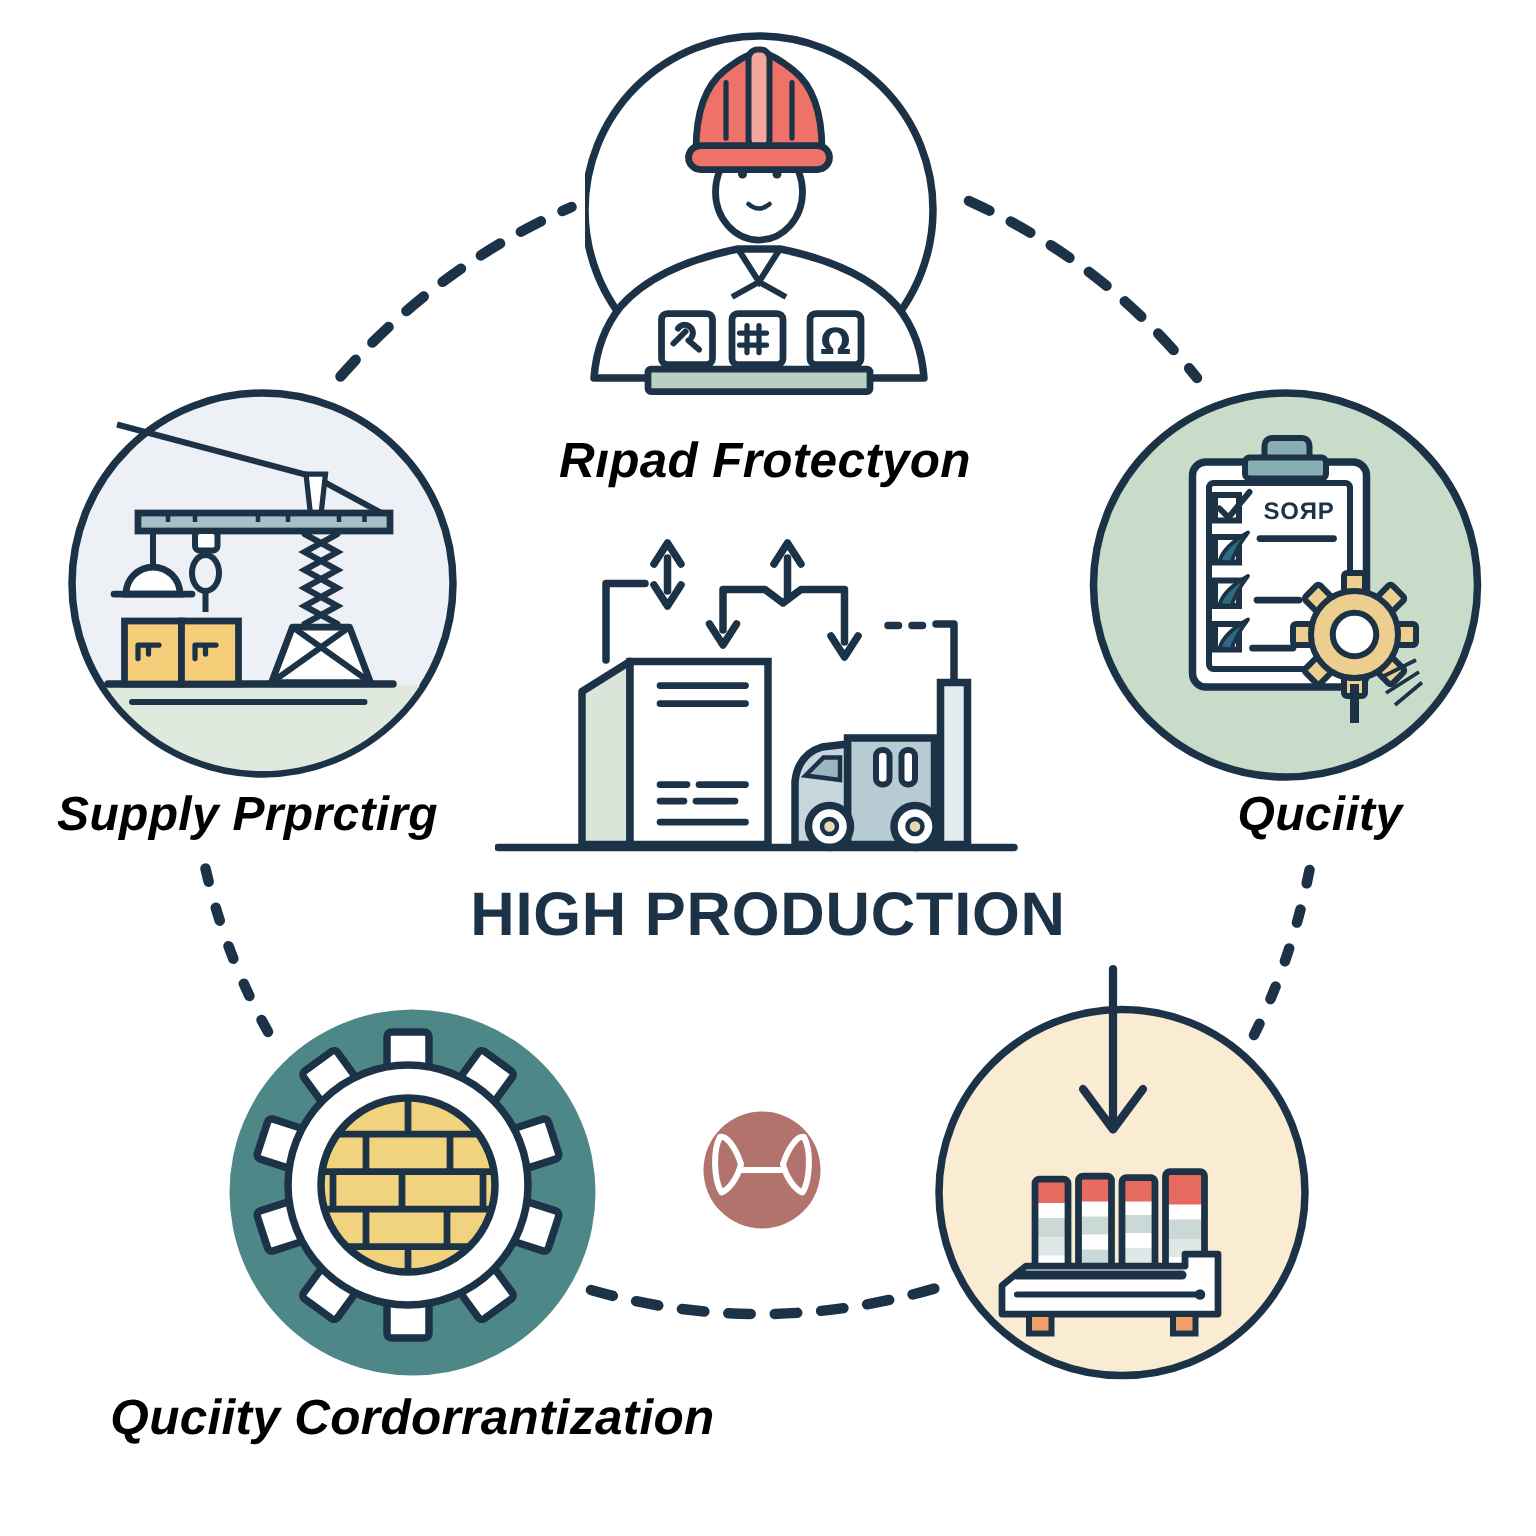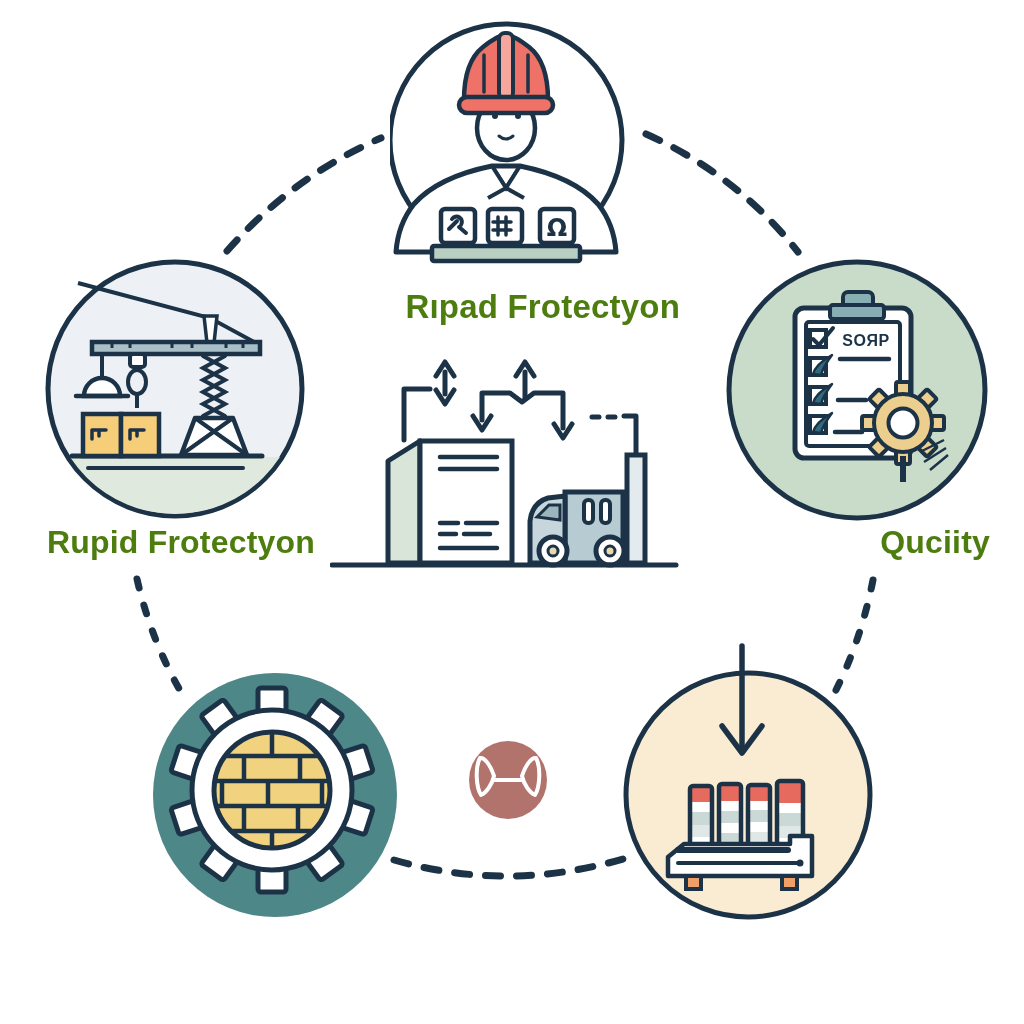--- a/index.html
+++ b/index.html
@@ -1,20 +1,20 @@
 <!DOCTYPE html>
 <html><head>
 <meta charset="utf-8">
 <style>
   html,body{margin:0;padding:0;background:#ffffff;}
   #canvas{position:relative;width:1024px;height:1024px;background:#ffffff;overflow:hidden;
           font-family:"Liberation Sans",sans-serif;}
   .abs{position:absolute;}
-  .label{position:absolute;color:#4d7c0f;font-weight:700;text-align:right;
-         font-family:"Liberation Sans",sans-serif;letter-spacing:0.2px;}
+  .label{position:absolute;color:#000000;font-weight:700;text-align:center;
+         font-family:"Liberation Sans",sans-serif;letter-spacing:0.2px;font-style:italic;}
   .title-line{position:absolute;color:#1c3347;font-weight:700;text-align:center;
               font-size:41px;letter-spacing:0.5px;font-family:"Liberation Sans",sans-serif;}
   svg{display:block;}
 </style>
 </head>
 <body>
 
 <div id="canvas">
 
   <svg class="abs" style="left:0;top:0;" width="1024" height="1024" viewBox="0 0 1024 1024">
@@ -253,16 +253,18 @@
   <svg class="abs" style="left:455px;top:730px;" width="110" height="100" viewBox="455 730 110 100">
     <circle cx="508" cy="780" r="39" fill="#b3736d"></circle>
     <g stroke="#ffffff" stroke-width="4" fill="none" stroke-linecap="round" stroke-linejoin="round">
       <line x1="493" y1="780" x2="523" y2="780"></line>
       <path d="M 494 776 C 490 764 484 757 480 758 C 475 767 476 787 481 795 C 486 793 492 785 494 776 Z"></path>
       <path d="M 522 776 C 526 764 532 757 536 758 C 541 767 540 787 535 795 C 530 793 524 785 522 776 Z"></path>
     </g>
   </svg>
 
   <div class="label" style="left:340px;top:288px;width:340px;font-size:33px;">Rıpad Frotectyon</div>
-  <div class="label" style="left:15px;top:524px;width:300px;font-size:32px;">Rupid Frotectyon</div>
+  <div class="label" style="left:15px;top:524px;width:300px;font-size:32px;">Supply Prprctirg</div>
   <div class="label" style="left:770px;top:524px;width:220px;font-size:32px;">Quciity</div>
+  <div class="title-line" style="left:262px;top:586px;width:500px;">HIGH PRODUCTION</div>
+  <div class="label" style="left:55px;top:926px;width:440px;font-size:33px;">Quciity Cordorrantization</div>
 
 </div>
 
 </body></html>

